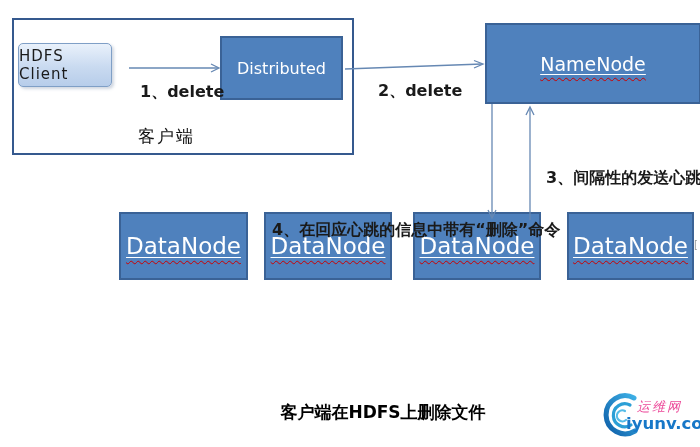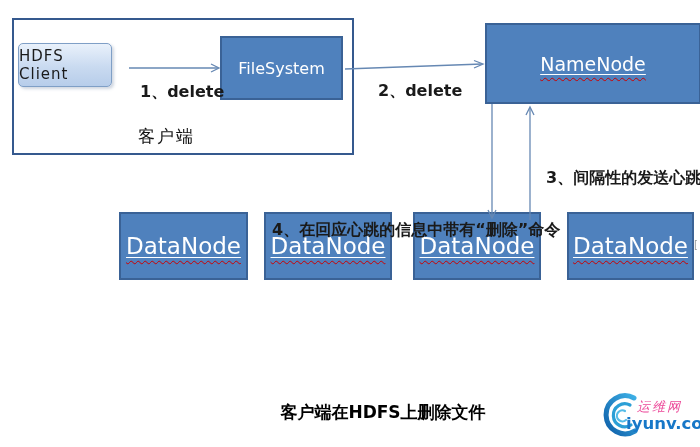--- a/index.html
+++ b/index.html
@@ -113,21 +113,21 @@
 
 <div class="abs client-box"></div>
 
 <div class="abs hdfs-client">
   <span>HDFS Client</span>
 </div>
 
 <div class="abs client-label">客户端</div>
 
 <div class="abs node dfs">
-  <span>FileSystem</span>
+  <span>Distributed</span>
 </div>
 
 <div class="abs node nn">
   <span class="u"><span class="wavy">NameNode</span></span>
 </div>
 
 <div class="abs node dn dn1">
   <span class="u"><span class="wavy">DataNode</span></span>
 </div>
 <div class="abs node dn dn2">

